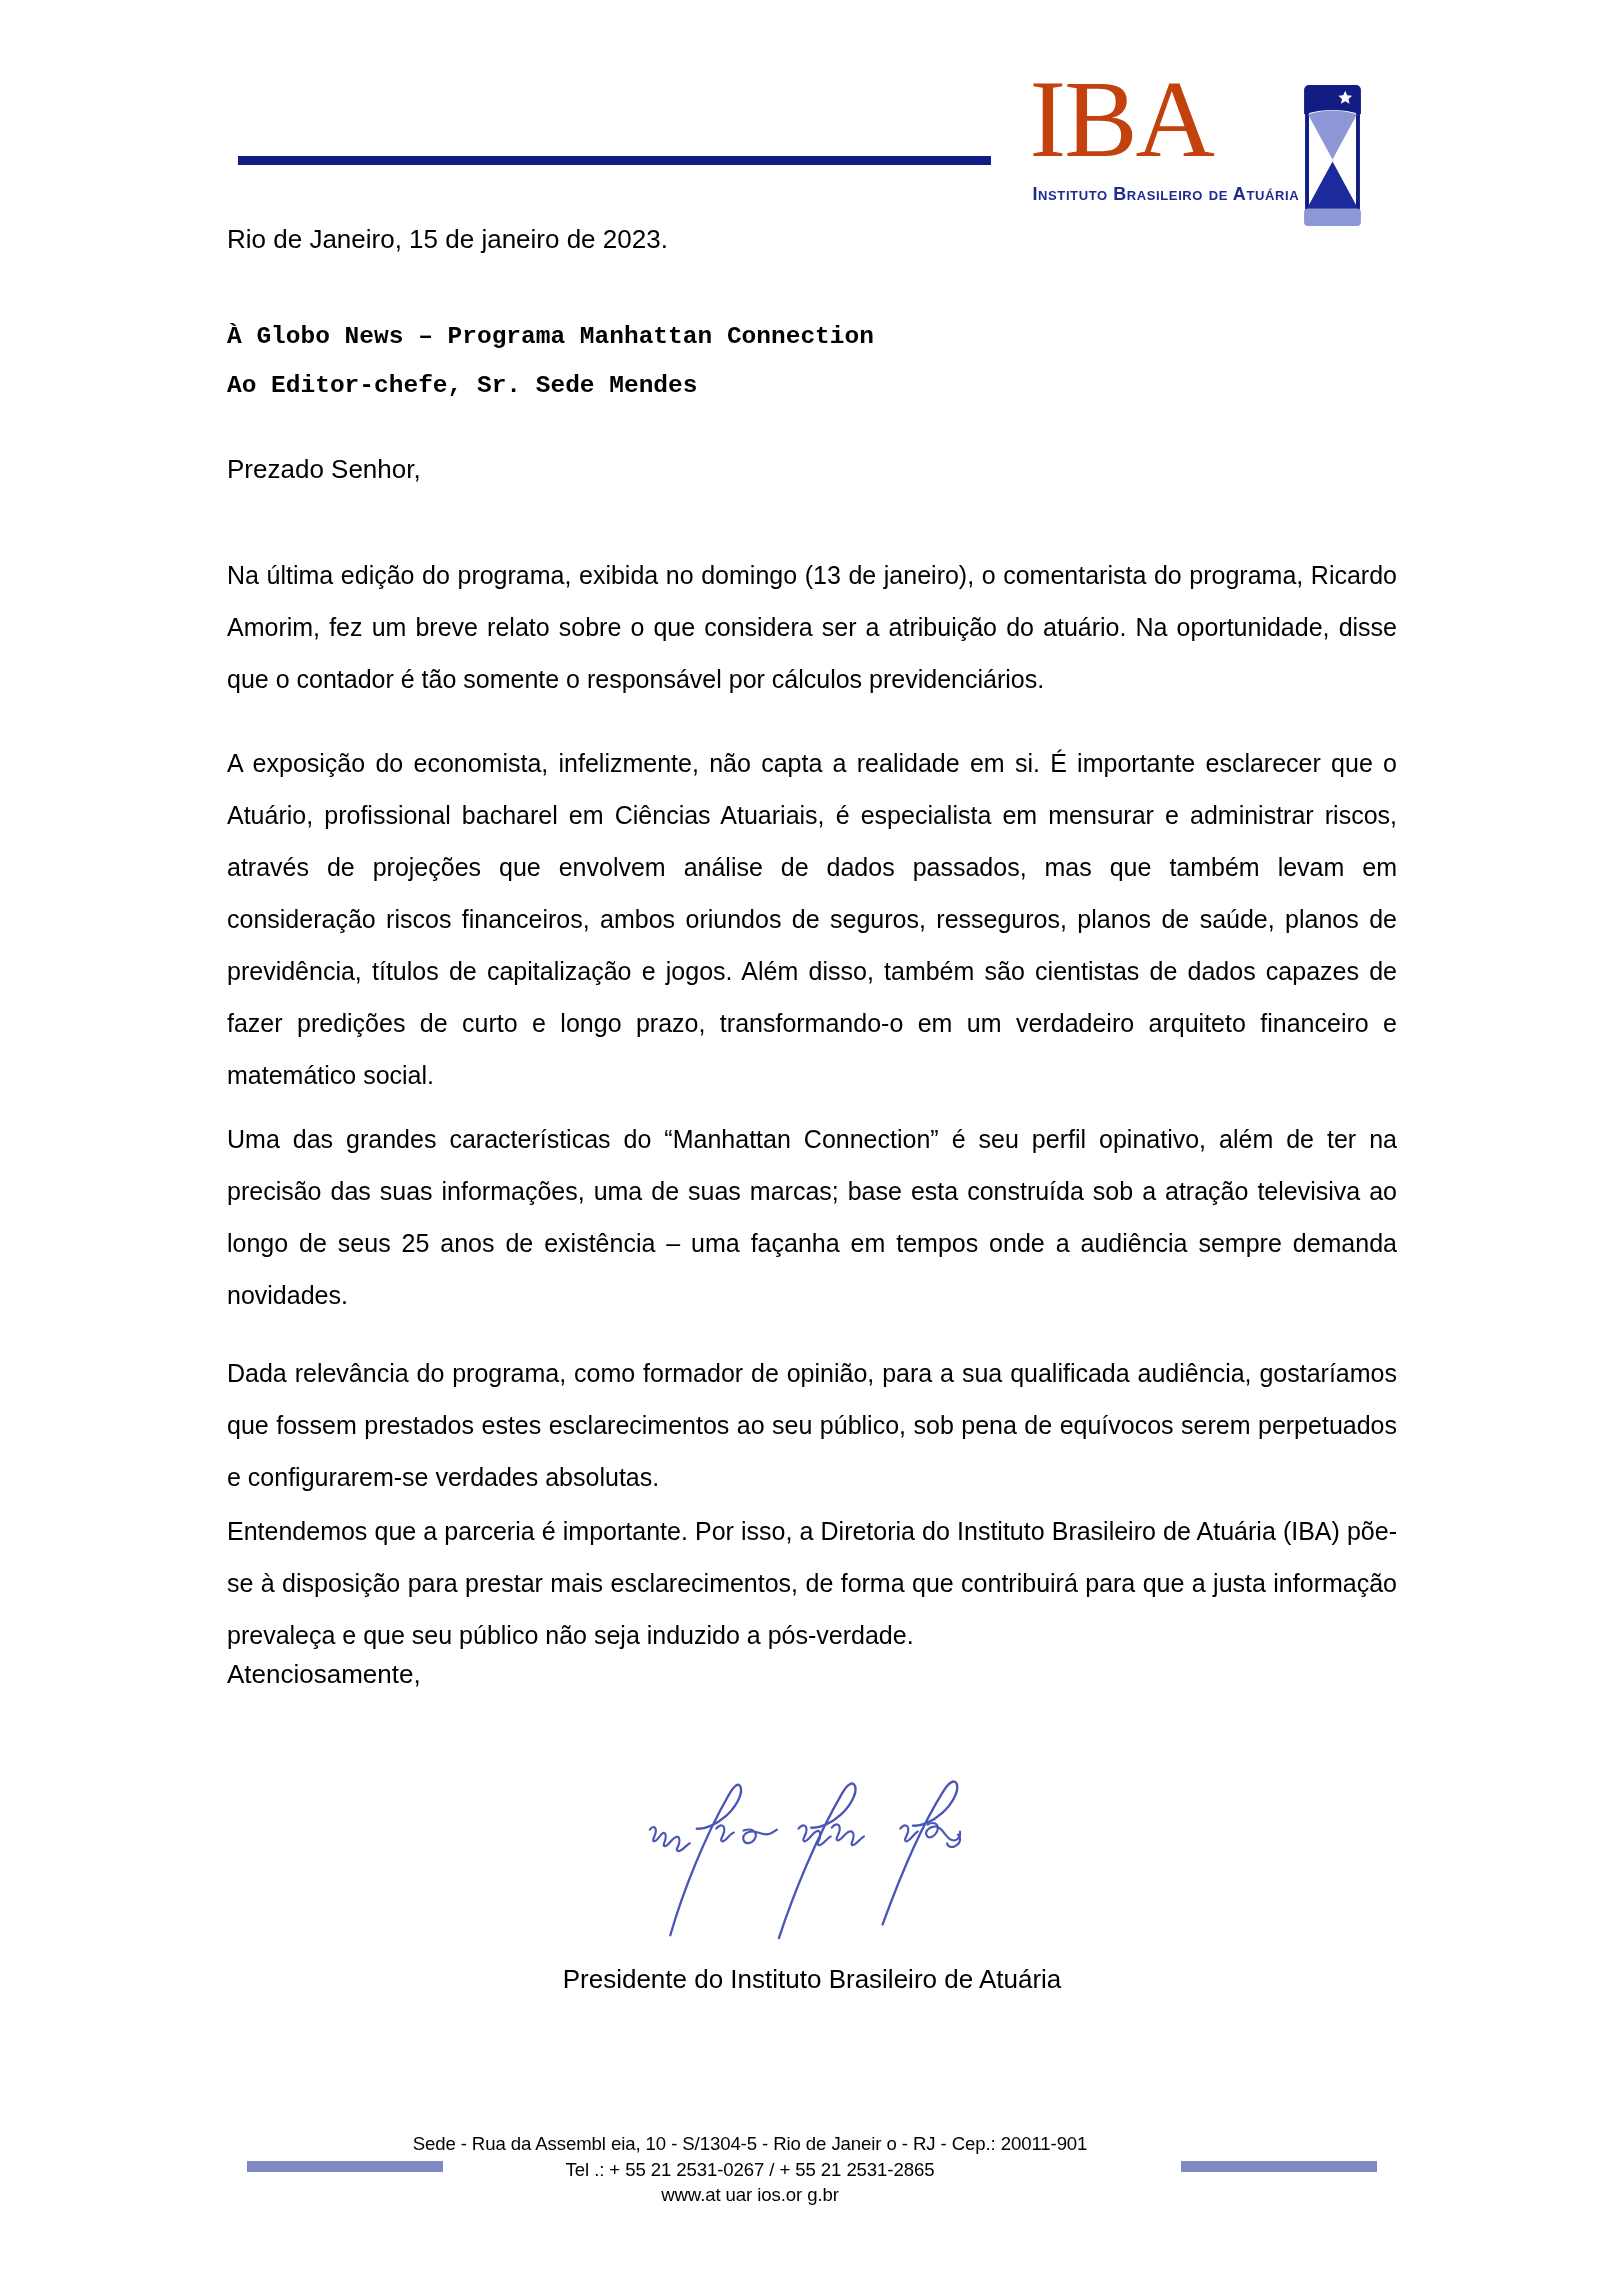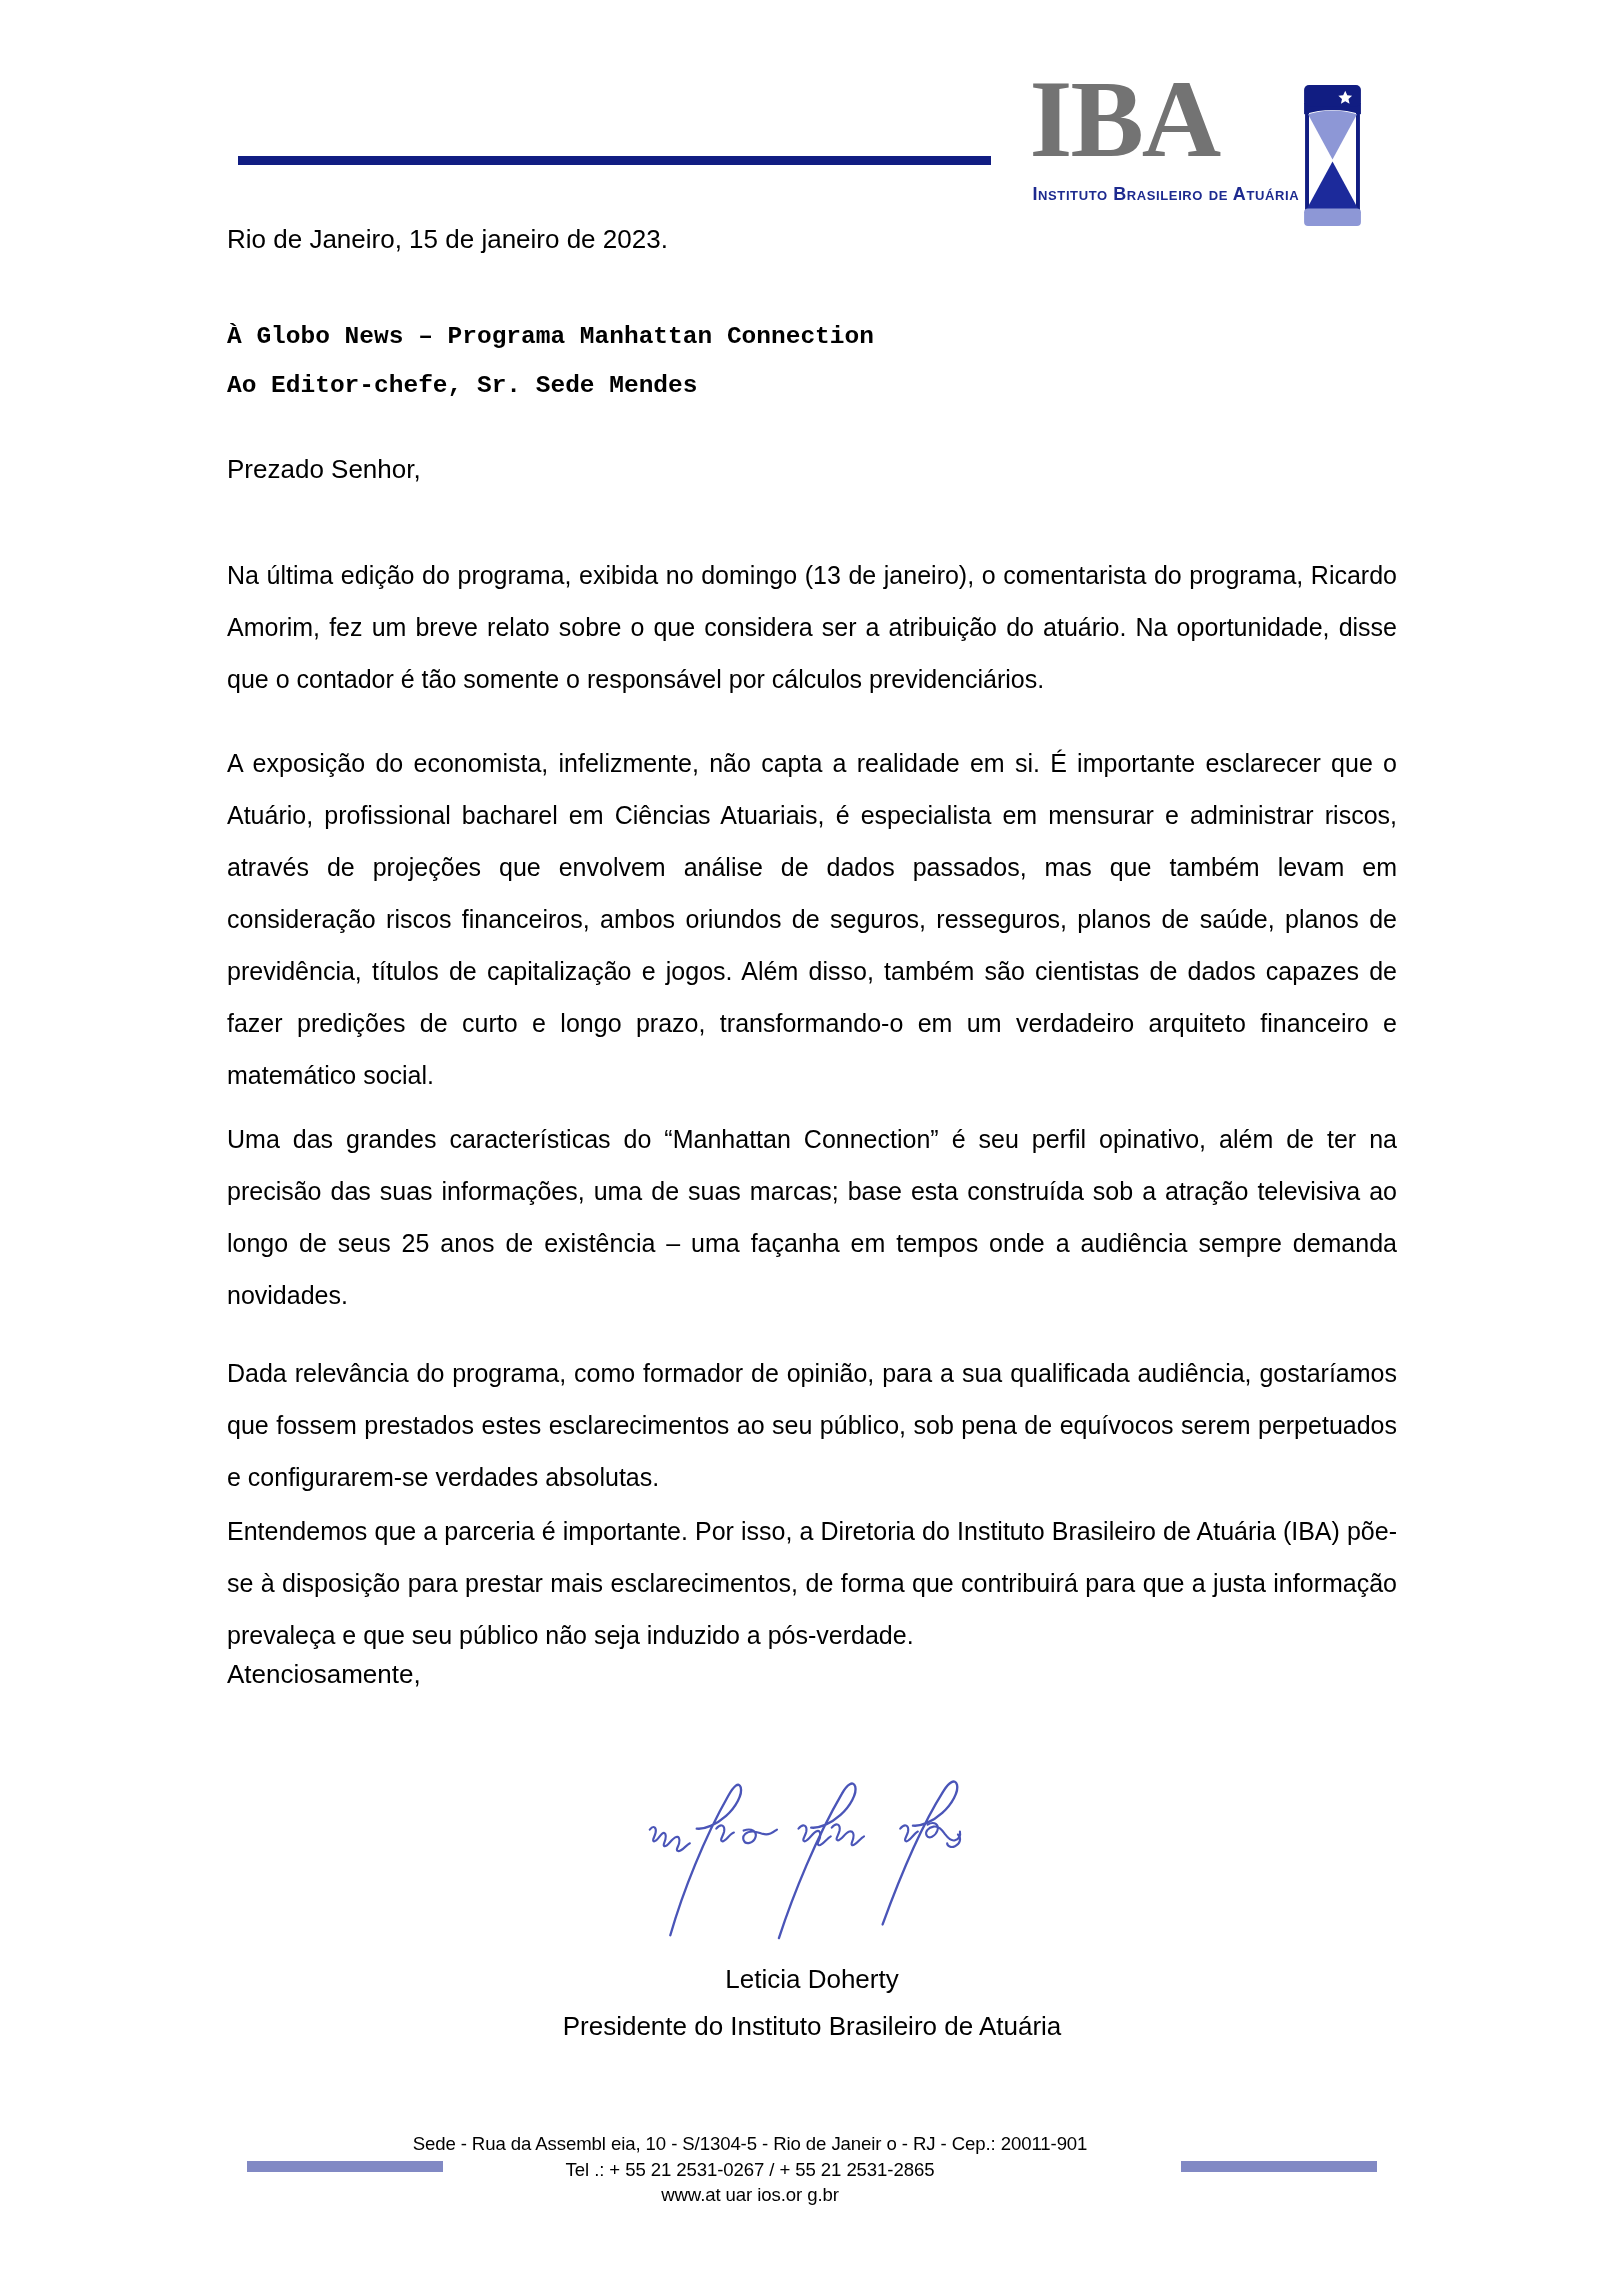--- a/index.html
+++ b/index.html
@@ -43,25 +43,25 @@
     left: 1010px;
     top: 61px;
     width: 392px;
     height: 176px;
   }
   .logo-wordmark {
     position: absolute;
     left: 19.6px;
     top: 0px;
     font-family: "Liberation Serif", serif;
-    font-weight: bold;
+    font-weight: normal;
     font-size: 110px;
     line-height: 116px;
     letter-spacing: -2px;
-    color: #737373;
+    color: #c2410c;
     white-space: nowrap;
   }
   .logo-sub {
     position: absolute;
     left: 22.5px;
     top: 123px;
     font-family: "Liberation Sans", sans-serif;
     font-size: 18px;
     letter-spacing: 0.6px;
     color: #1d2a8f;
@@ -263,21 +263,20 @@
           <path d="M292 66 c5 -6 9 -3 8 3 c-1 5 -5 9 -2 10 c3 1 8 -8 12 -10" stroke-width="2.2"></path>
 
           <path d="M320 62 c7 -4 12 0 10 6 c-2 6 -9 9 -11 5 c-2 -4 2 -8 7 -9
                    c6 -1 9 4 12 8 c3 4 6 7 10 6 c4 -1 6 -5 5 -9" stroke-width="2.2"></path>
           <path d="M351 72 c4 4 2 10 -3 12 c-4 2 -8 0 -8 -3" stroke-width="2.2"></path>
         </g>
       </svg>
     </div>
 
     <div class="signer">
-      <div>Leticia Doherty</div>
       <div>Presidente do Instituto Brasileiro de Atuária</div>
     </div>
   </div>
 
   <div>
     <div class="footer-bar left"></div>
     <div class="footer-bar right"></div>
 
     <div class="footer-text">
       <div>Sede - Rua da Assembl eia, 10 - S/1304-5 - Rio de Janeir o - RJ - Cep.: 20011-901</div>

